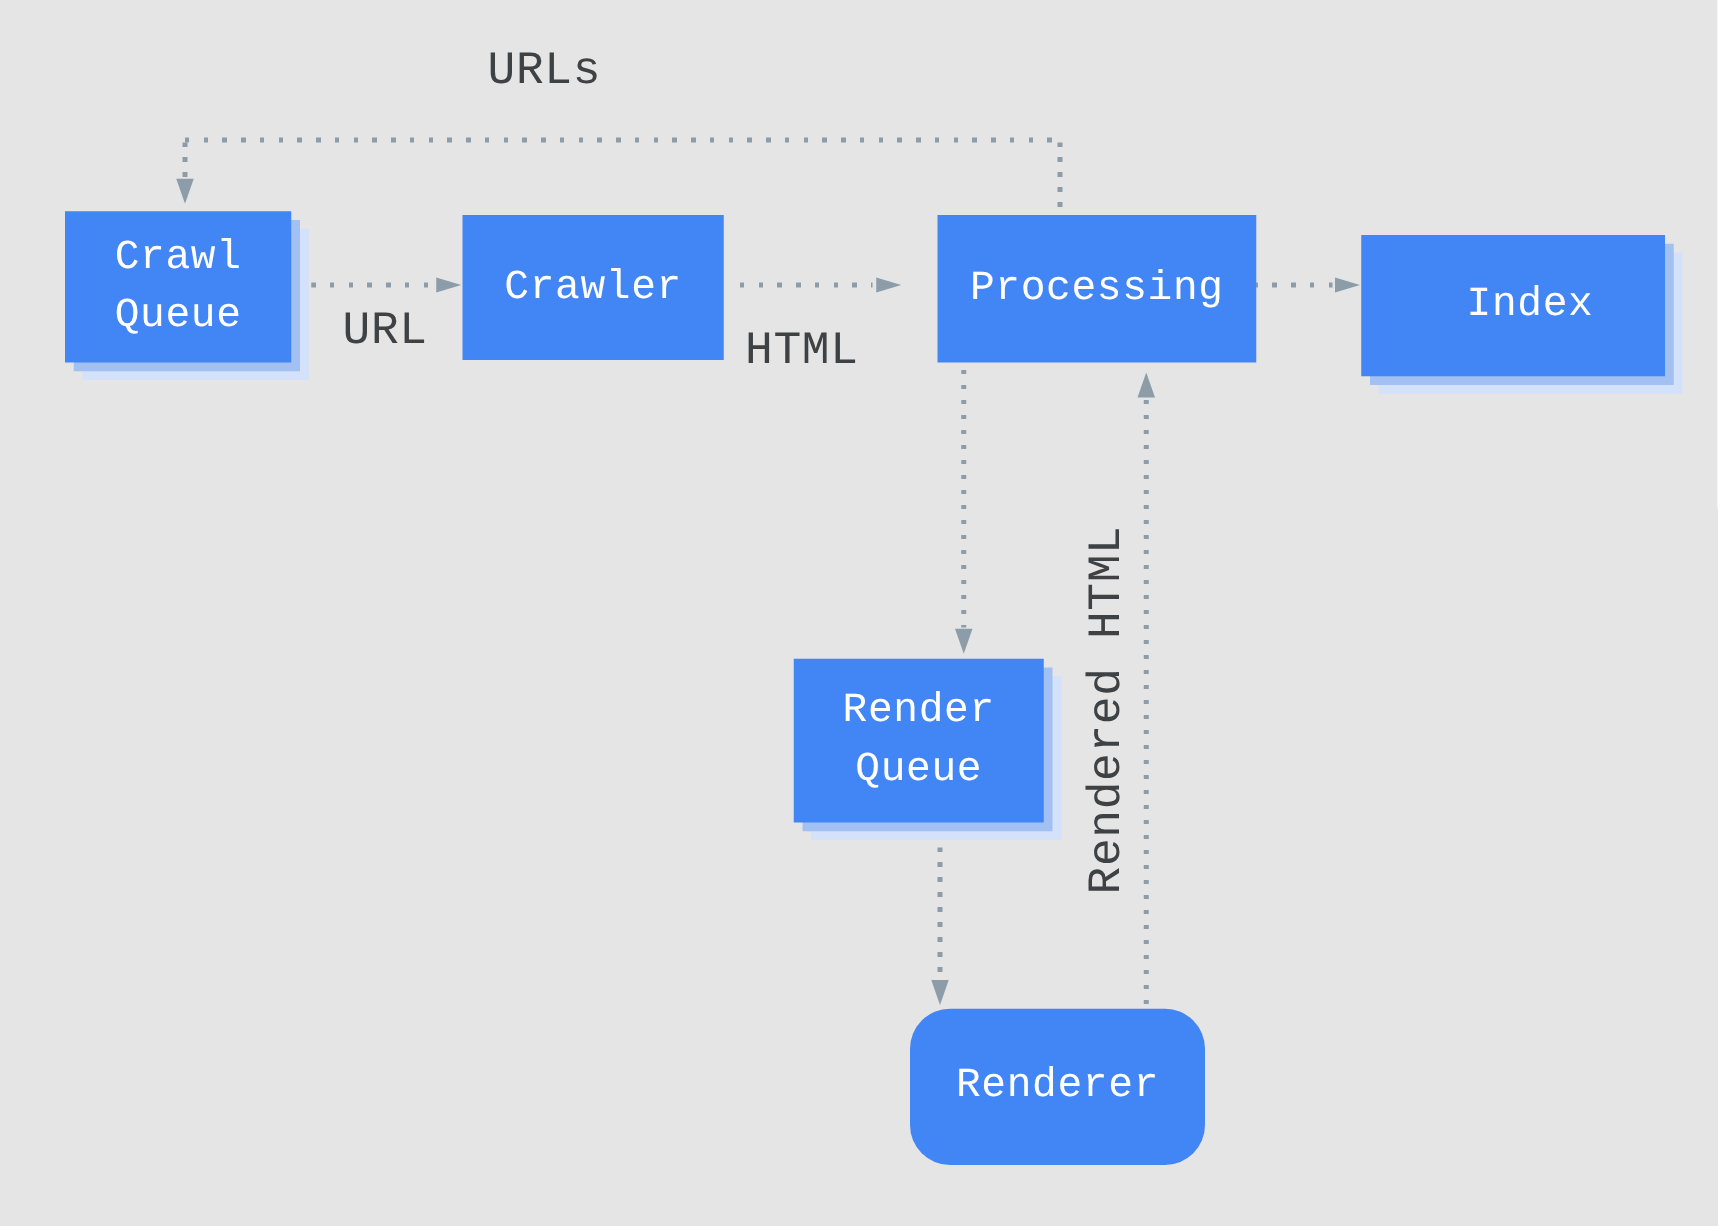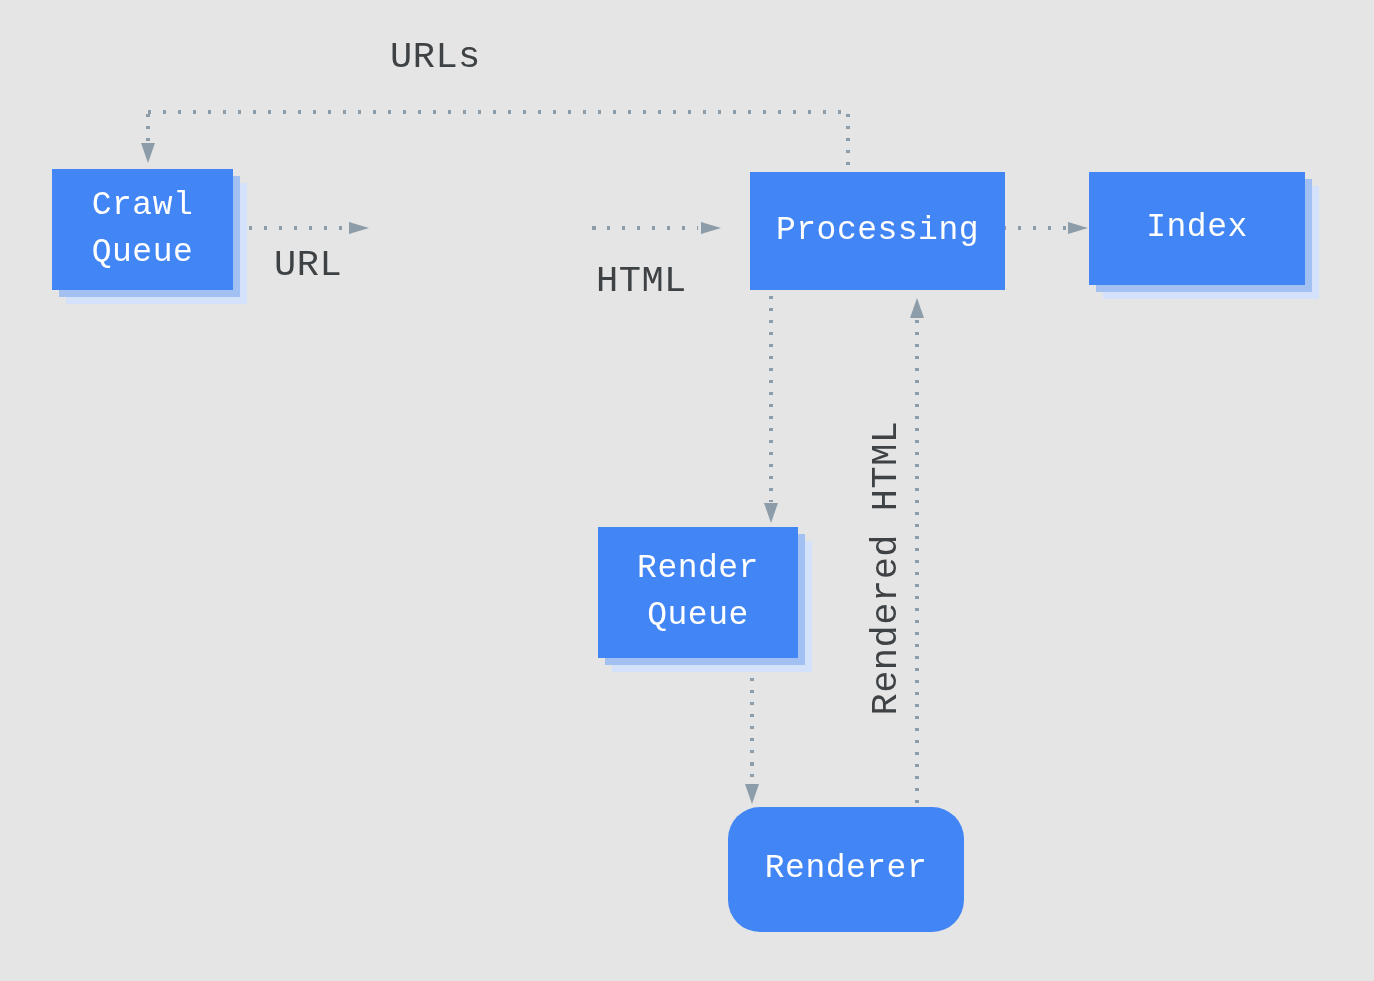--- a/index.html
+++ b/index.html
@@ -29,22 +29,22 @@
     font-size: 33px;
     line-height: 1.42;
     letter-spacing: 0.5px;
   }
   .node.stacked {
     box-shadow: 7px 7px 0 0 #A3C0F3, 14px 14px 0 0 #D3E1FB;
   }
   #node-crawl-queue  { left: 52px;   top: 169px; width: 181px; height: 121px; }
   #node-crawler      { left: 370px;  top: 172px; width: 209px; height: 116px; }
   #node-processing   { left: 722px;  top: 172px; width: 255px; height: 118px; margin-left: 28px; }
-  #node-index        { left: 1089px; top: 172px; width: 216px; height: 113px; }
-  #node-render-queue { left: 598px;  top: 527px; width: 200px; height: 131px; }
+  #node-index        { left: 1089px; top: 188px; width: 216px; height: 113px; padding-left: 27px; }
+  #node-render-queue { left: 635px;  top: 527px; width: 200px; height: 131px; }
   #node-renderer     { left: 728px;  top: 807px; width: 236px; height: 125px; border-radius: 32px; }
 
   
   .hline {
     position: absolute;
     height: 4px;
     background-image: repeating-linear-gradient(to right, #8C9DA9 0 3.5px, transparent 3.5px 15px);
   }
   .vline {
     position: absolute;
@@ -165,20 +165,23 @@
   <div>
     <div class="vline" id="renderer-proc-line"></div>
     <div class="head head-up" id="renderer-proc-head"></div>
     <div class="edge-label" id="label-rendered-html">Rendered HTML</div>
   </div>
 
   <div class="node stacked" id="node-crawl-queue">
     <span>Crawl Queue</span>
   </div>
 
+  <div class="node" id="node-crawler">
+    <span>Crawler</span>
+  </div>
 
   <div class="node" id="node-processing">
     <span>Processing</span>
   </div>
 
   <div class="node stacked" id="node-index">
     <span>Index</span>
   </div>
 
   <div class="node stacked" id="node-render-queue">

